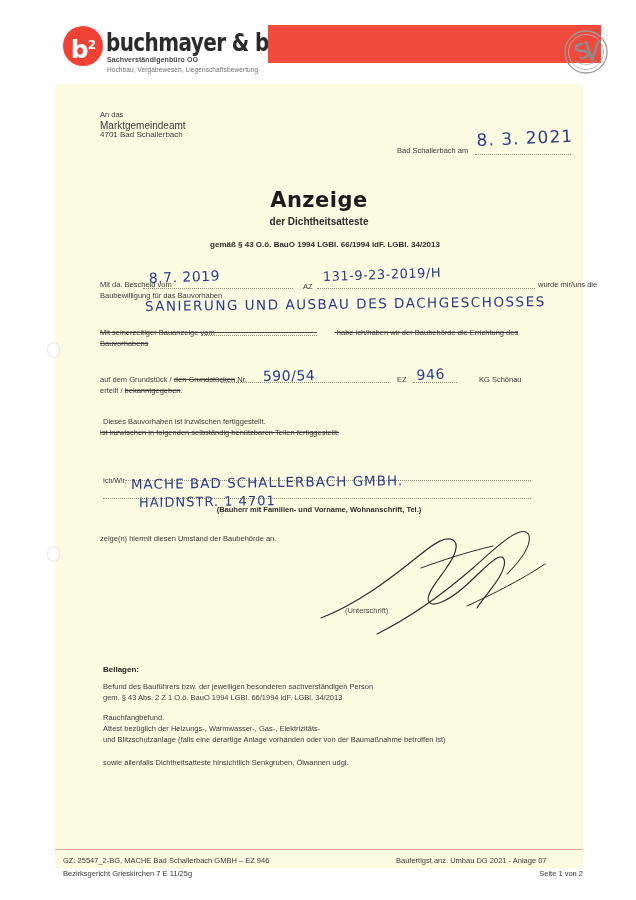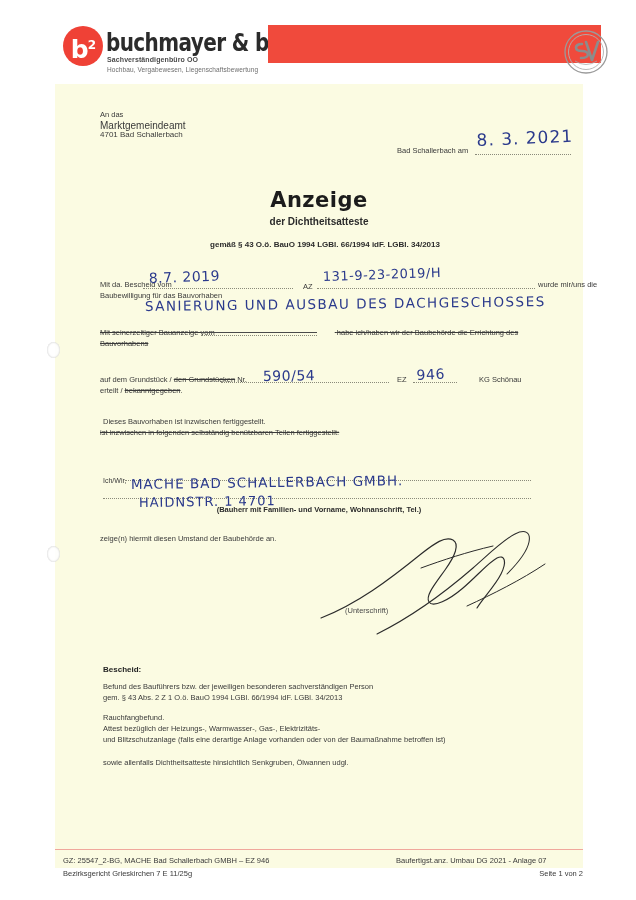--- a/index.html
+++ b/index.html
@@ -372,21 +372,21 @@
   <div class="ln body-txt" id="p6">zeige(n) hiermit diesen Umstand der Baubehörde an.</div>
 
   <svg id="signature" viewBox="0 0 260 120">
     <path d="M4 96 C40 82 72 58 104 32 C118 21 128 14 136 18 C143 22 138 34 128 48 C118 62 108 74 112 80 C116 86 132 78 146 66 C160 54 172 40 180 36 C188 32 190 40 184 52 C178 64 166 76 160 86" fill="none" stroke="#2b2b2b" stroke-width="1.15" stroke-linecap="round"></path>
     <path d="M60 112 C92 96 126 72 156 46 C172 32 186 18 198 12 C208 7 214 10 212 20 C210 30 200 42 190 52" fill="none" stroke="#2b2b2b" stroke-width="1.05" stroke-linecap="round"></path>
     <path d="M104 46 C126 38 150 30 176 24" fill="none" stroke="#2b2b2b" stroke-width="1" stroke-linecap="round"></path>
     <path d="M150 84 C176 72 204 58 228 42" fill="none" stroke="#2b2b2b" stroke-width="1" stroke-linecap="round"></path>
   </svg>
   <div class="ln" id="sig-caption">(Unterschrift)</div>
 
-  <div class="ln" id="beil-title">Bescheid:</div>
+  <div class="ln" id="beil-title">Beilagen:</div>
   <div class="ln body-txt" id="beil-1a">Befund des Bauführers bzw. der jeweiligen besonderen sachverständigen Person</div>
   <div class="ln body-txt" id="beil-1b">gem. § 43 Abs. 2 Z 1 O.ö. BauO 1994 LGBl. 66/1994 idF. LGBl. 34/2013</div>
   <div class="ln body-txt" id="beil-2a">Rauchfangbefund.</div>
   <div class="ln body-txt" id="beil-2b">Attest bezüglich der Heizungs-, Warmwasser-, Gas-, Elektrizitäts-</div>
   <div class="ln body-txt" id="beil-2c">und Blitzschutzanlage (falls eine derartige Anlage vorhanden oder von der Baumaßnahme betroffen ist)</div>
   <div class="ln body-txt" id="beil-2d">sowie allenfalls Dichtheitsatteste hinsichtlich Senkgruben, Ölwannen udgl.</div>
 
   <div class="punch" id="punch-top"></div>
   <div class="punch" id="punch-bottom"></div>
 </div>

